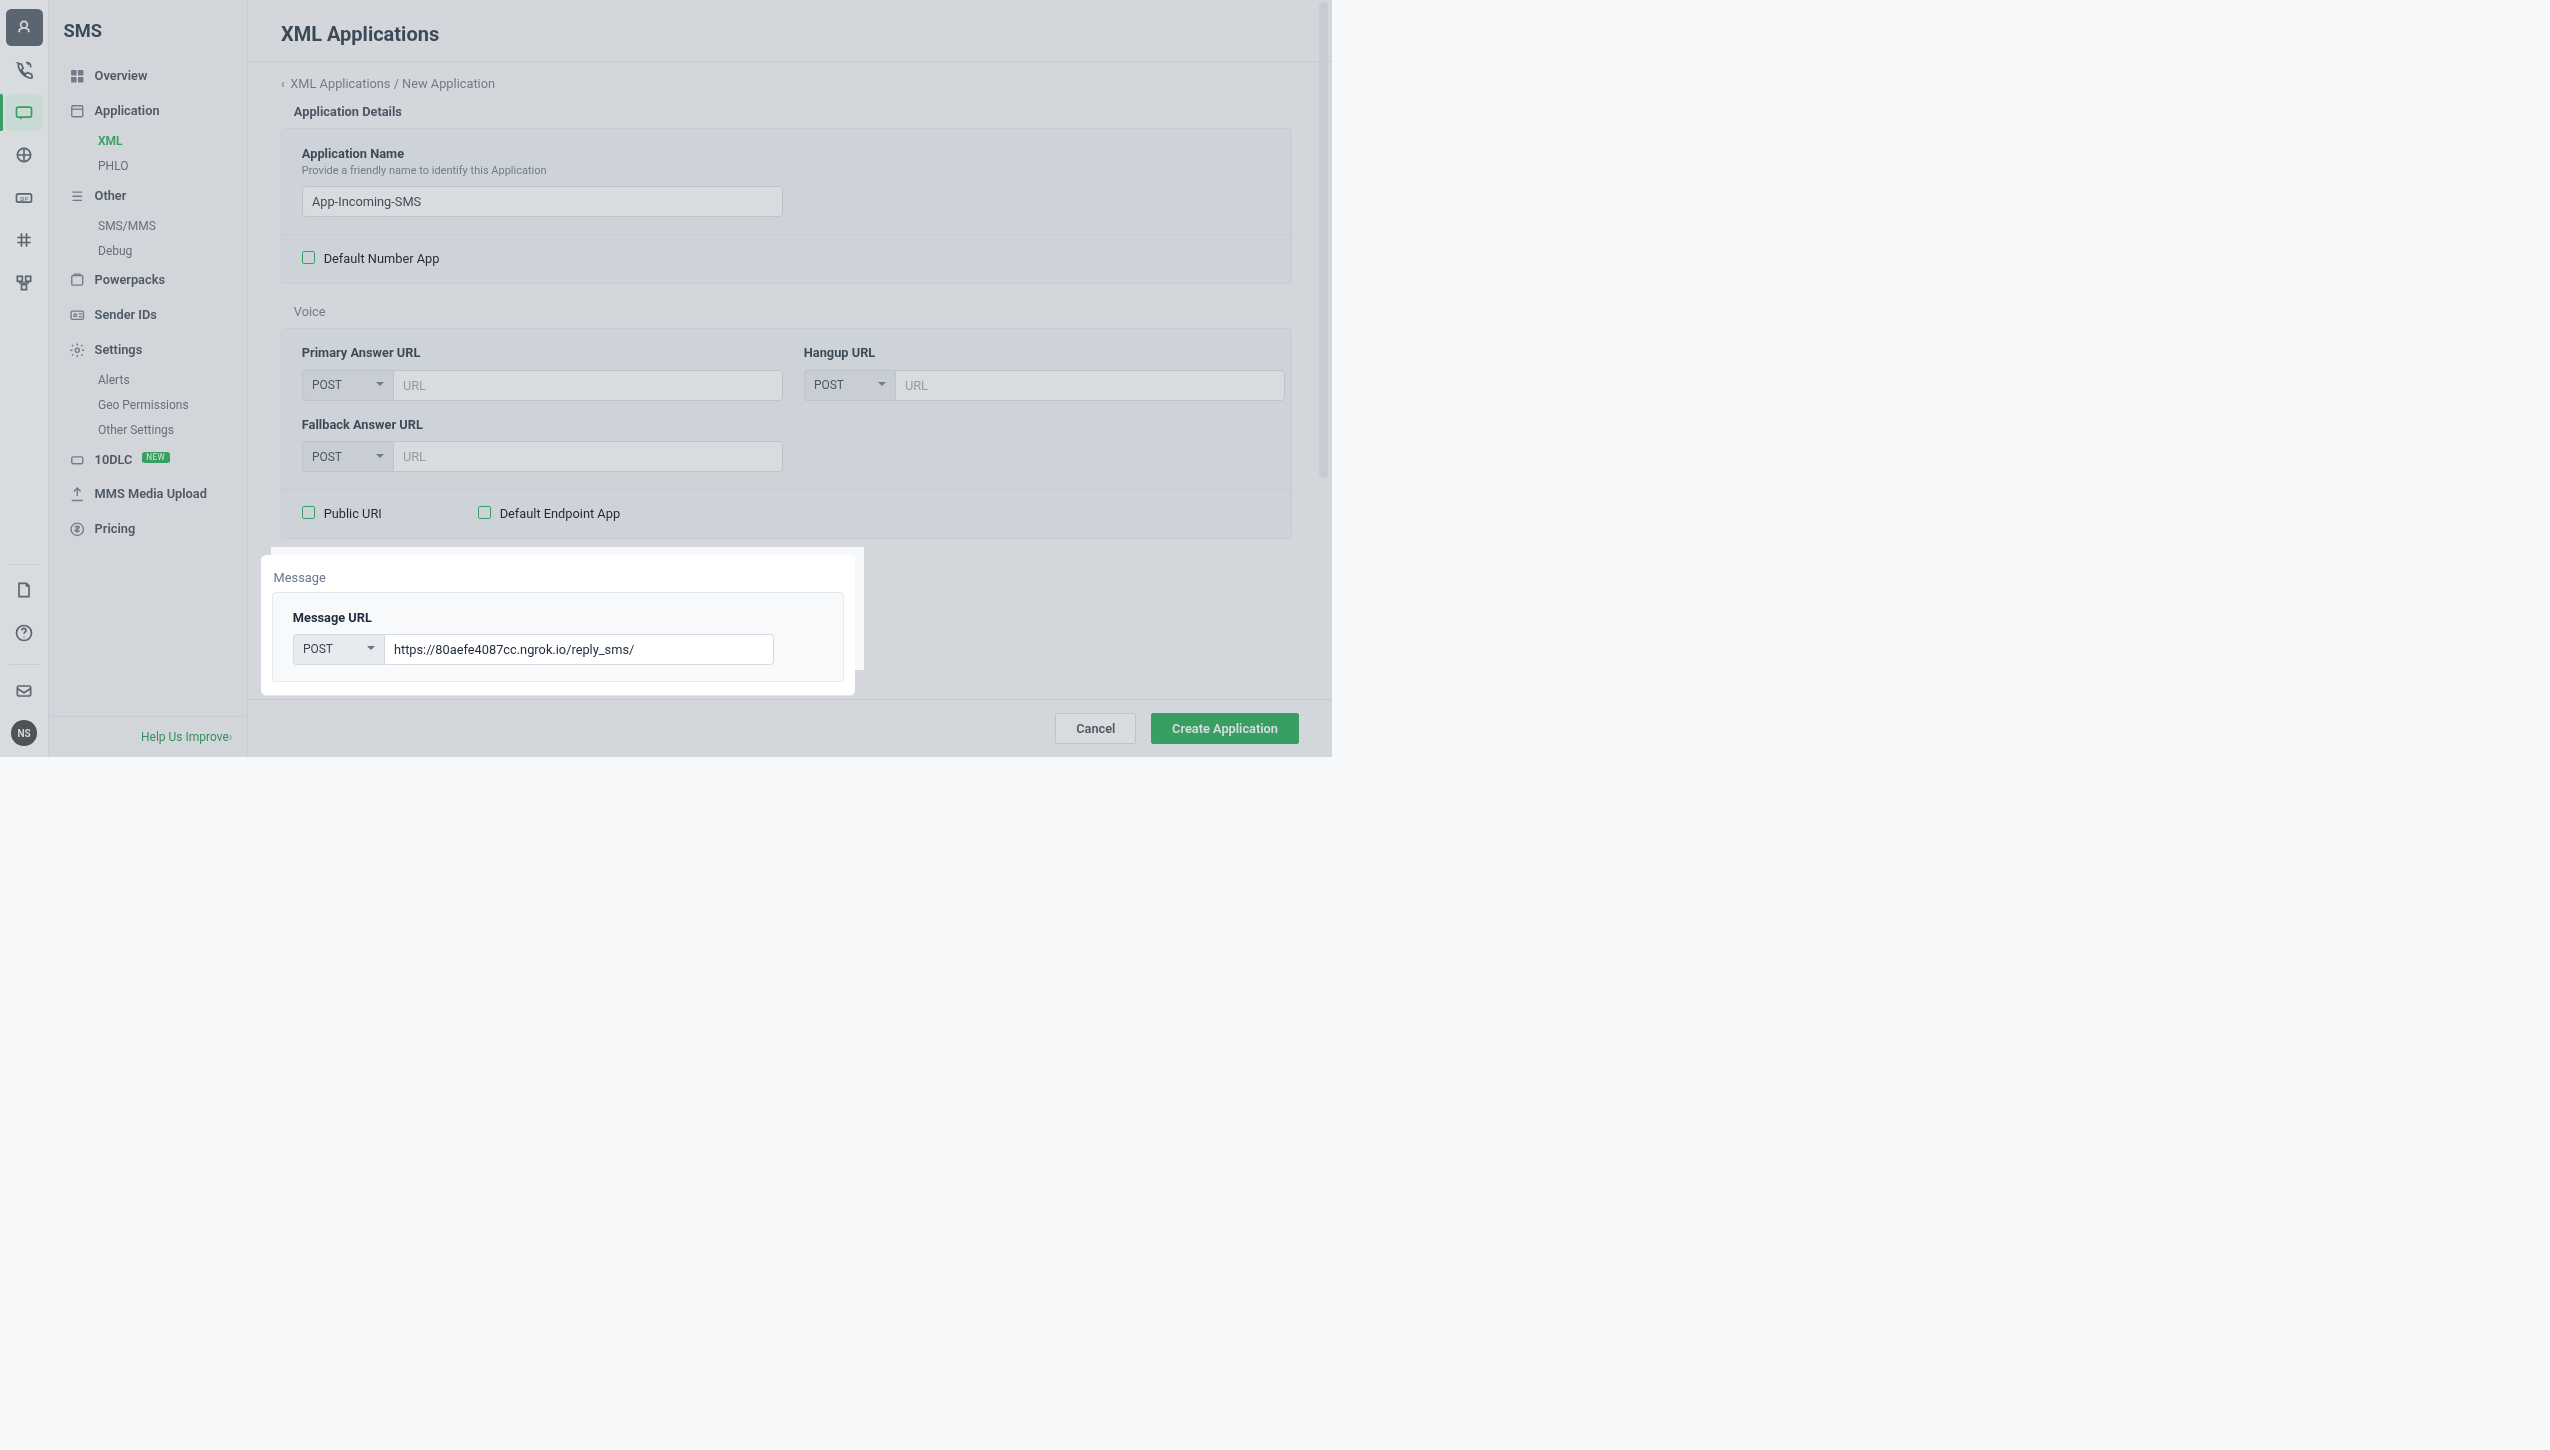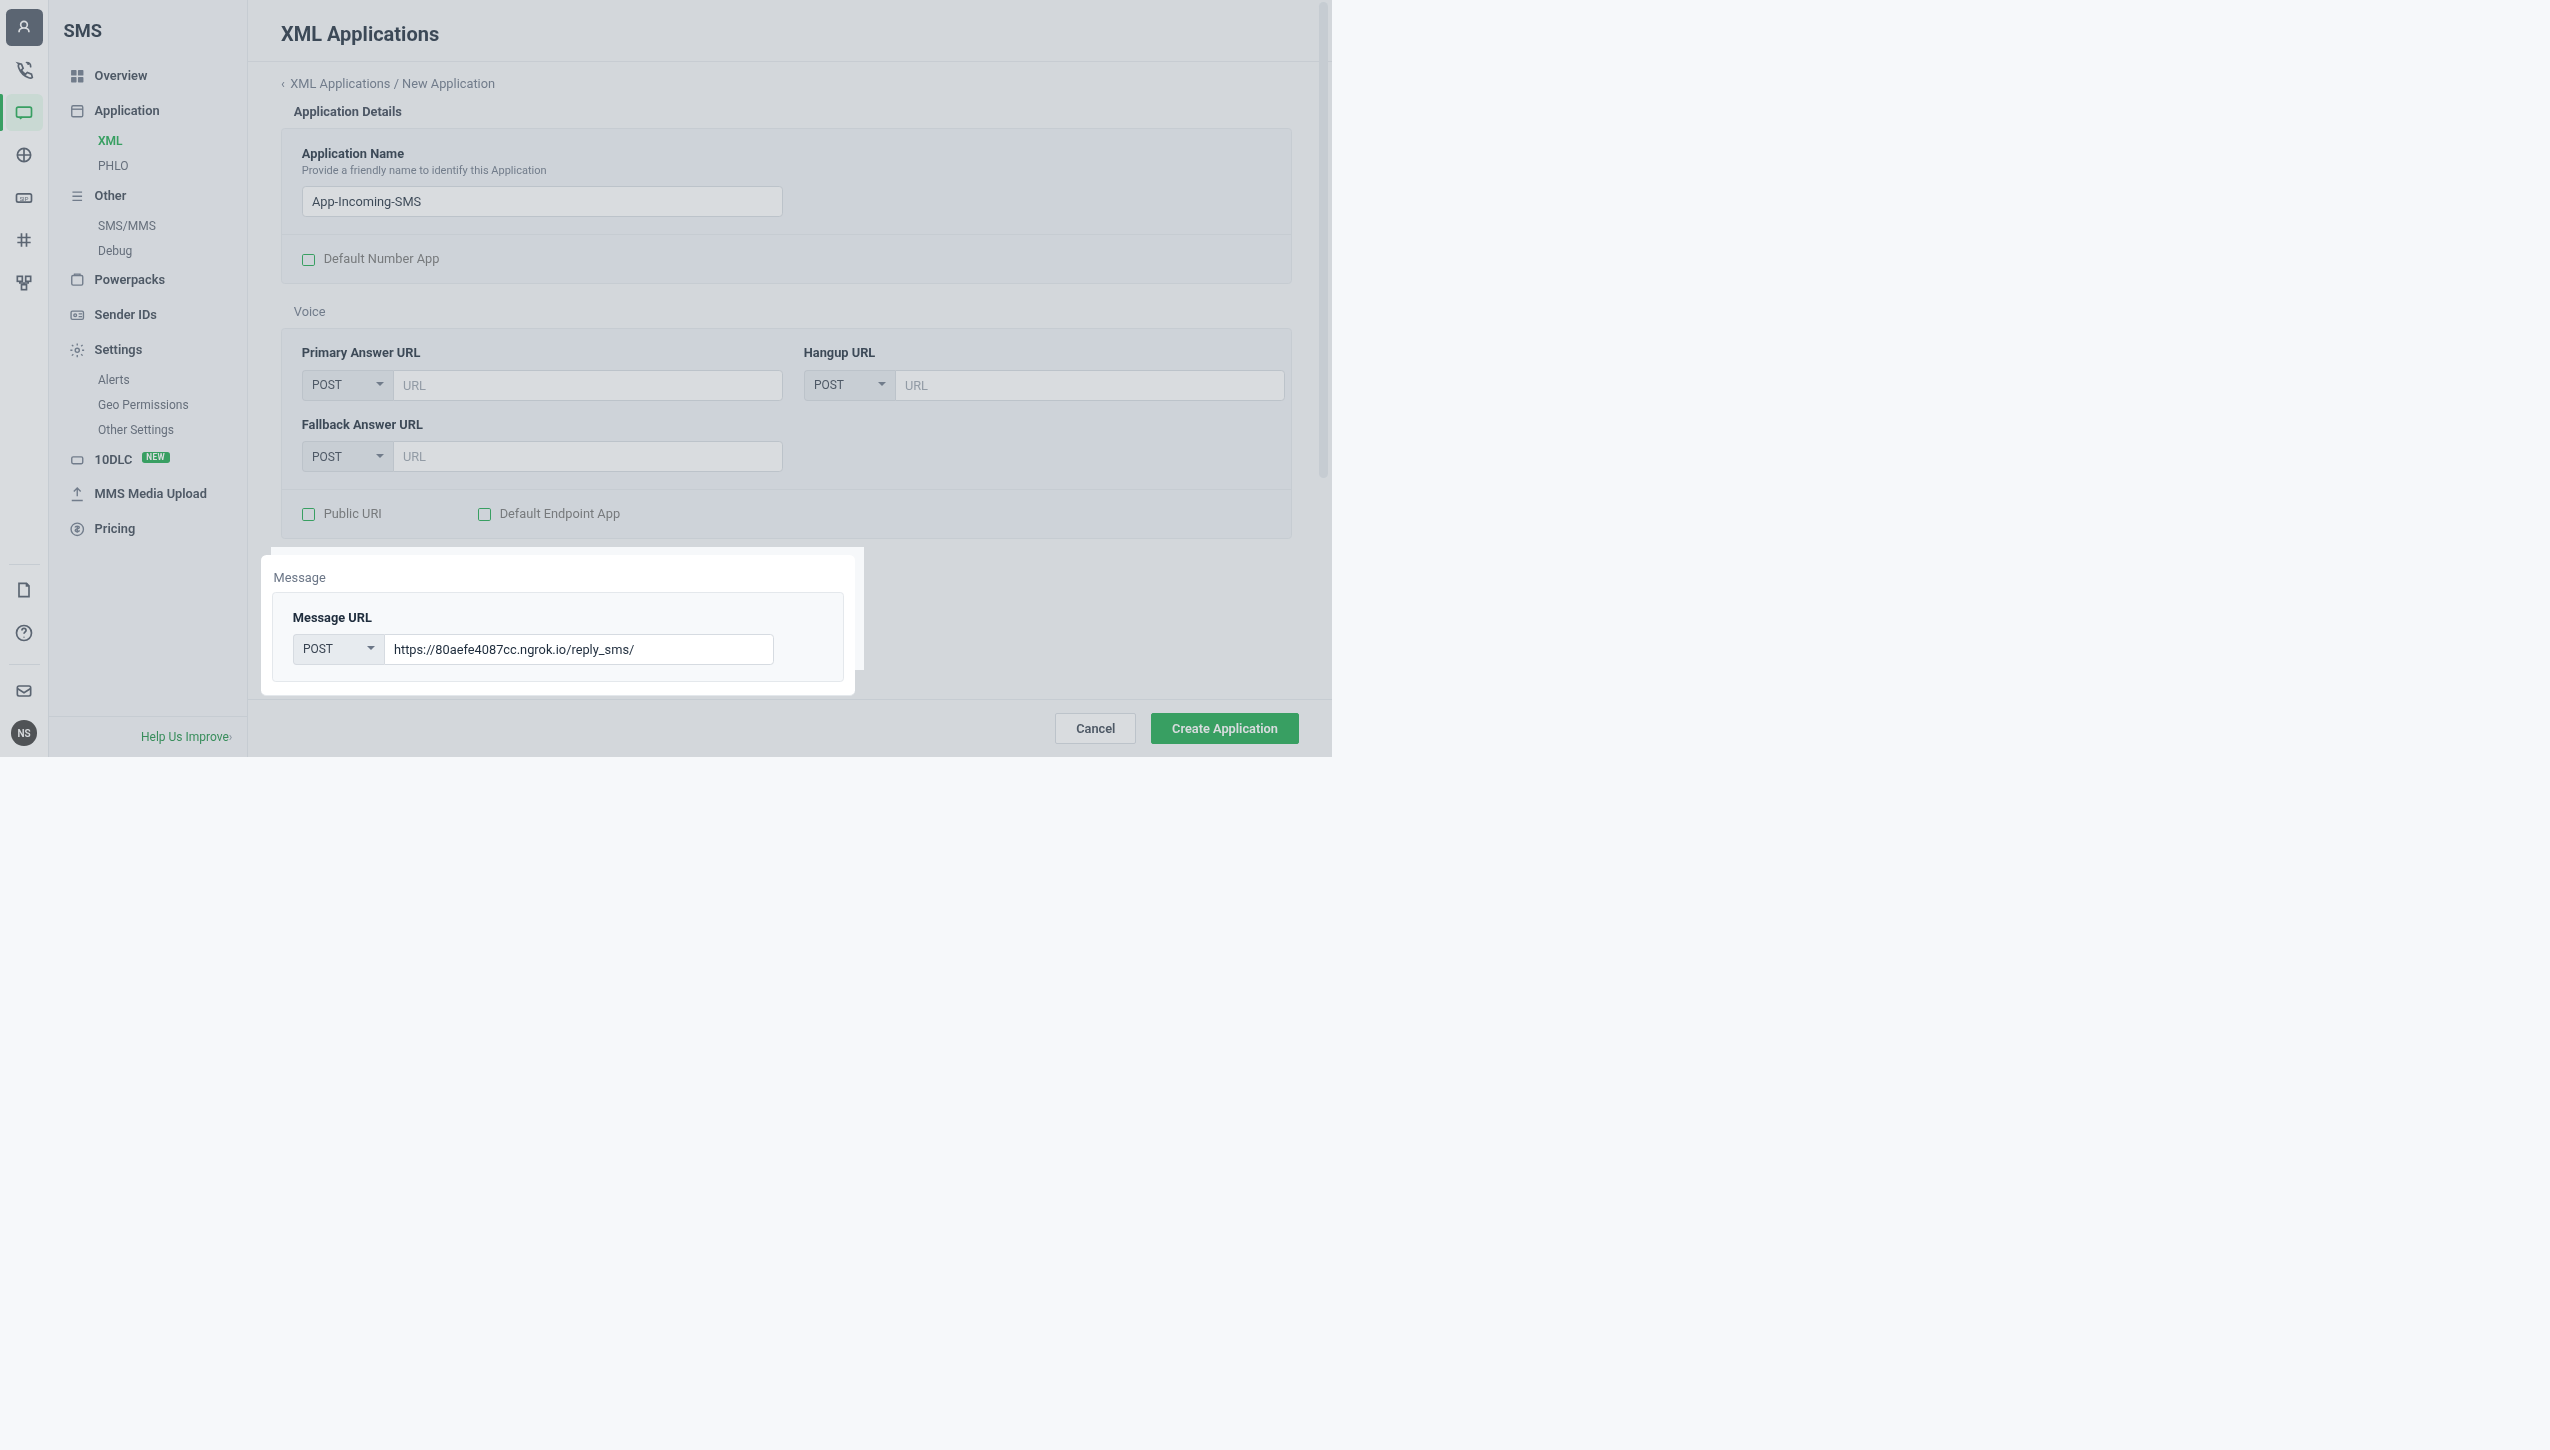--- a/index.html
+++ b/index.html
@@ -14,21 +14,21 @@
 .iconrail .rail-sep{width:31px;border-top:0.9px solid #e4e8ec;margin:7.3px 0}
 .avatar{width:25.6px;height:25.6px;border-radius:50%;background:#3b3b3b;color:#fff;font-size:10px;font-weight:600;display:flex;align-items:center;justify-content:center;margin:5.5px 0 11px}
 
 .sidebar{width:199px;background:#f5f7f9;border-right:0.9px solid #e4e8ec;display:flex;flex-direction:column}
 .sidebar-title{font-size:18.3px;font-weight:700;color:#1f2d3d;padding:20px 0 18.3px 14.6px}
 .nav{flex:1;overflow:auto;padding-left:0}
 .nav-item{display:flex;align-items:flex-start;gap:9.1px;padding:9.1px 12.8px 9.1px 20px;color:#394452;font-size:12.8px;font-weight:600;cursor:pointer}
 .nav-item .ic{width:16.5px;height:16.5px;color:#6b7687;display:flex;align-items:center;justify-content:center}
 .nav-sub{padding:5.5px 12.8px 5.5px 49px;font-size:12px;color:#5b6472;cursor:pointer}
 .nav-sub.active{color:#19a84c;font-weight:600}
-.badge-new{font-size:8.2px;font-weight:700;color:#fff;background:#19a84c;border-radius:2.7px;padding:0.9px 4.6px;letter-spacing:0.5px}
+.badge-new{font-size:8.2px;font-weight:400;color:#fff;background:#19a84c;border-radius:2.7px;padding:0.9px 4.6px;letter-spacing:0.5px}
 .help-bar{border-top:0.9px solid #e4e8ec;padding:12.8px 14.6px;font-size:12px;color:#1a8f44;display:flex;align-items:center;justify-content:flex-end;cursor:pointer}
 
 .main{flex:1;display:flex;flex-direction:column;min-width:0}
 .main-header{padding:22px 33px 14.6px;border-bottom:0.9px solid #e6e9ec}
 .main-header h1{font-size:20px;font-weight:700;color:#1f2d3d}
 .breadcrumb{display:flex;align-items:center;gap:5.5px;padding:14.6px 33px 9.1px;color:#6b7687;font-size:12.8px}
 .breadcrumb .chev{color:#6b7687}
 .section-title{font-size:12.8px;font-weight:700;color:#374151;padding:3.7px 33px 9.1px}
 
 .content{flex:1;overflow:auto;margin:0 20px 0 12.8px}
@@ -41,21 +41,21 @@
 .input-text{margin-top:9.1px;width:481px;height:31px;border:0.9px solid #d6dbe1;border-radius:3.7px;background:#fff;padding:0 9.1px;font-size:12.8px;color:#1f2d3d}
 .input-text::placeholder{color:#9aa3ad}
 .urlrow{display:flex;align-items:flex-end;gap:21px}
 .urlfield{display:flex;flex-direction:column}
 .input-combo{display:flex;margin-top:9.1px}
 .sel{width:91px;height:31px;border:0.9px solid #d6dbe1;border-right:none;border-radius:3.7px 0 0 3.7px;background:#e7ebef;padding:0 22px 0 9.1px;font-size:12px;color:#394452;appearance:none;position:relative;display:flex;align-items:center;cursor:pointer}
 .sel-wrap{position:relative}
 .sel-wrap::after{content:"";position:absolute;right:9.1px;top:12.8px;border-left:4.6px solid transparent;border-right:4.6px solid transparent;border-top:4.6px solid #6b7687}
 .input-combo .txt{width:390px;height:31px;border:0.9px solid #d6dbe1;border-radius:0 3.7px 3.7px 0;background:#fff;padding:0 9.1px;font-size:12.8px;color:#1f2d3d}
 .input-combo .txt::placeholder{color:#9aa3ad}
-.chkrow{display:flex;align-items:flex-end;gap:9.1px;font-size:12.8px;color:#737373}
+.chkrow{display:flex;align-items:flex-start;gap:9.1px;font-size:12.8px;color:#000000}
 .chk{width:12.8px;height:12.8px;border:1.4px solid #19a84c;border-radius:1.8px}
 .chks-inline{display:flex;gap:96px}
 .sect-htitle{font-size:12.8px;color:#6b7687;padding:20px 33px 9.1px}
 
 .footer{border-top:0.9px solid #e4e8ec;padding:12.8px 33px;display:flex;justify-content:flex-end;gap:14.6px;background:#f6f8fa}
 .btn{height:31px;padding:0 20px;border-radius:2px;font-size:12.8px;font-weight:600;cursor:pointer;display:flex;align-items:center}
 .btn-secondary{background:#fff;border:0.9px solid #d6dbe1;color:#394452}
 .btn-primary{background:#19a84c;border:0.9px solid #19a84c;color:#fff}
 
 .mask{position:absolute;inset:0;pointer-events:none}

